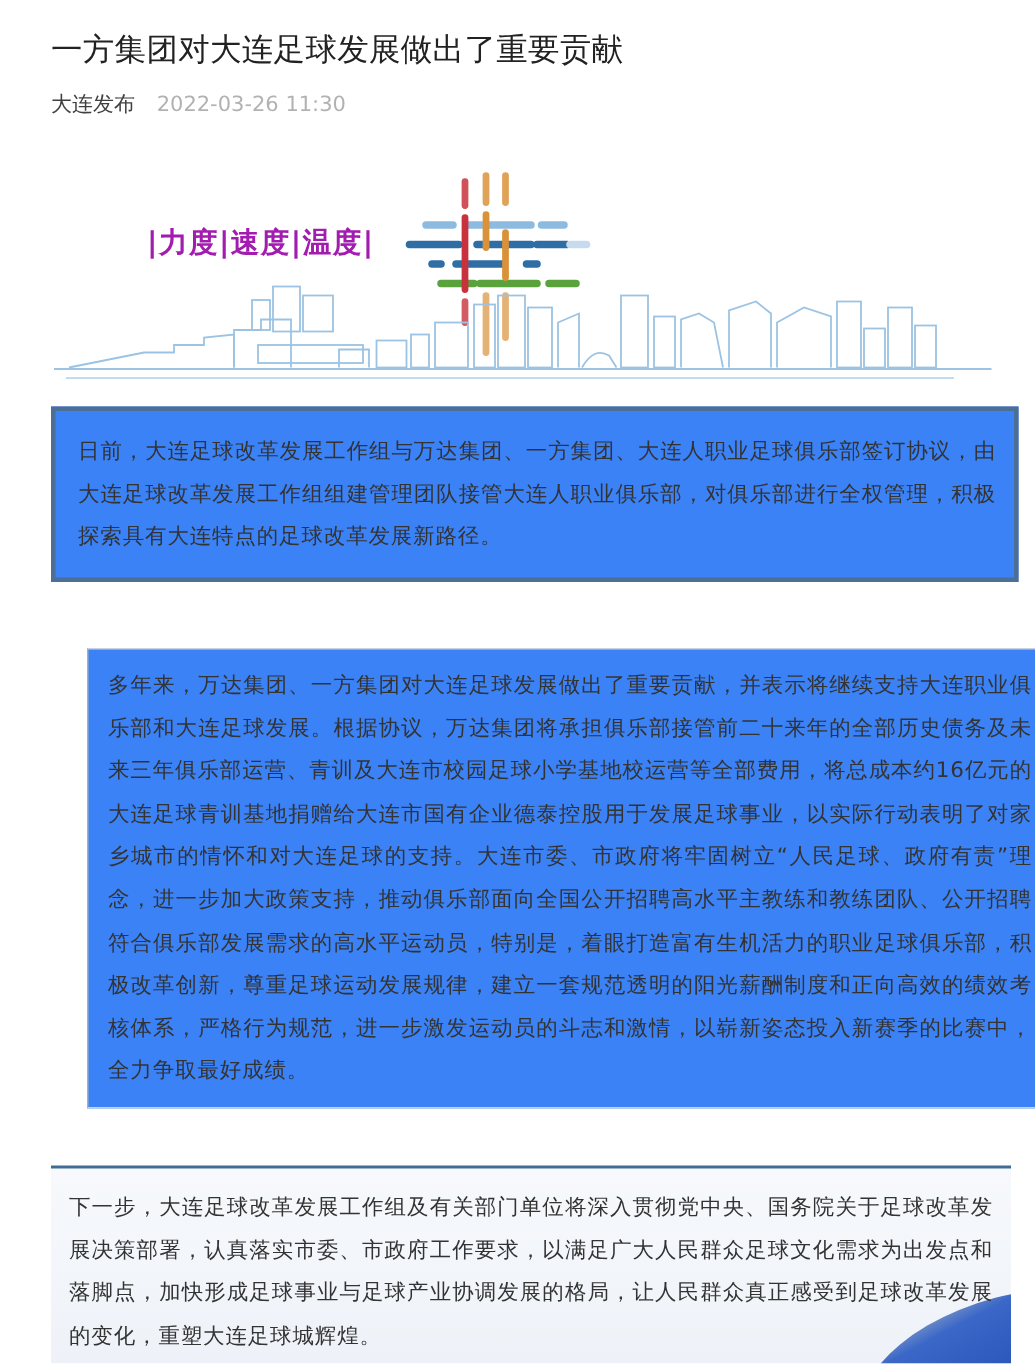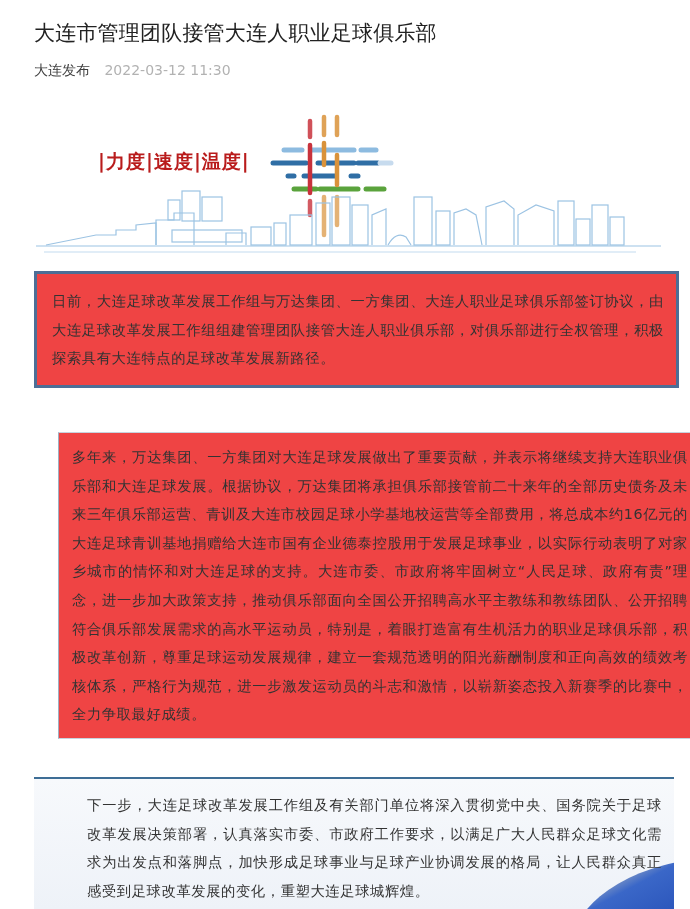--- a/index.html
+++ b/index.html
@@ -10,26 +10,26 @@
     position: absolute; left: 34px; top: 18px;
     font-size: 21px; line-height: 30px; color: #222222; font-weight: normal;
     letter-spacing: 0.2px;
   }
   .meta { position: absolute; left: 34px; top: 60px; font-size: 14px; line-height: 20px; }
   .meta .author { color: #404040; margin-right: 10px; }
   .meta .time { color: #b2b2b2; }
 
   .banner { position: absolute; left: 36px; top: 105px; width: 630px; height: 152px; }
   .banner svg { display: block; }
-  .slogan { position: absolute; top: 44px; font-size: 19px; font-weight: bold; color: #b91c1c; letter-spacing: 1px; }
+  .slogan { position: absolute; top: 44px; font-size: 19px; font-weight: bold; color: #a21caf; letter-spacing: 1px; }
   .slogan.left { left: 62px; }
   .slogan.right { left: 418px; }
 
   .box {
-    position: absolute; background: #ef4444;
+    position: absolute; background: #3b82f6;
   }
   .box p {
     font-size: 14.3px; line-height: 28.6px; color: #333333; letter-spacing: 0.6px;
     text-align: justify;
   }
   .box1 {
     left: 34px; top: 271px; width: 645px; height: 117px;
     border: 3px solid #4d6e96; padding: 13px 12px 0 15px;
   }
   .box2 {
@@ -41,30 +41,30 @@
     border-top: 2px solid #3e6e96; padding: 12px 12px 0 12px;
     background: linear-gradient(180deg, #f7f9fc 0%, #eef2f8 100%);
     overflow: hidden;
   }
   .box3 .swoosh {
     position: absolute; right: -20px; bottom: -40px; width: 130px; height: 80px;
     border-radius: 100% 0 0 0;
     background: linear-gradient(160deg, #f4e8c0 0%, #3a67c8 35%, #1f47b0 100%);
     transform: rotate(-8deg);
   }
-  .box3 p { position: relative; margin-left: 41px; }
+  .box3 p { position: relative; }
 </style>
 </head>
 <body>
 
-<h1 class="article-title">大连市管理团队接管大连人职业足球俱乐部</h1>
+<h1 class="article-title">一方集团对大连足球发展做出了重要贡献</h1>
 
 <div class="meta">
   <span class="author">大连发布</span>
-  <span class="time">2022-03-12 11:30</span>
+  <span class="time">2022-03-26 11:30</span>
 </div>
 
 <div class="banner">
   <svg width="630" height="152" viewBox="0 0 630 152">
 
     <g stroke-linecap="round" fill="none">
       <line x1="248" y1="45" x2="266" y2="45" stroke="#8dbbe0" stroke-width="5"></line>
       <line x1="276" y1="45" x2="318" y2="45" stroke="#8dbbe0" stroke-width="5"></line>
       <line x1="325" y1="45" x2="340" y2="45" stroke="#8dbbe0" stroke-width="5"></line>
       <line x1="237" y1="58" x2="270" y2="58" stroke="#2f6ea5" stroke-width="5"></line>

